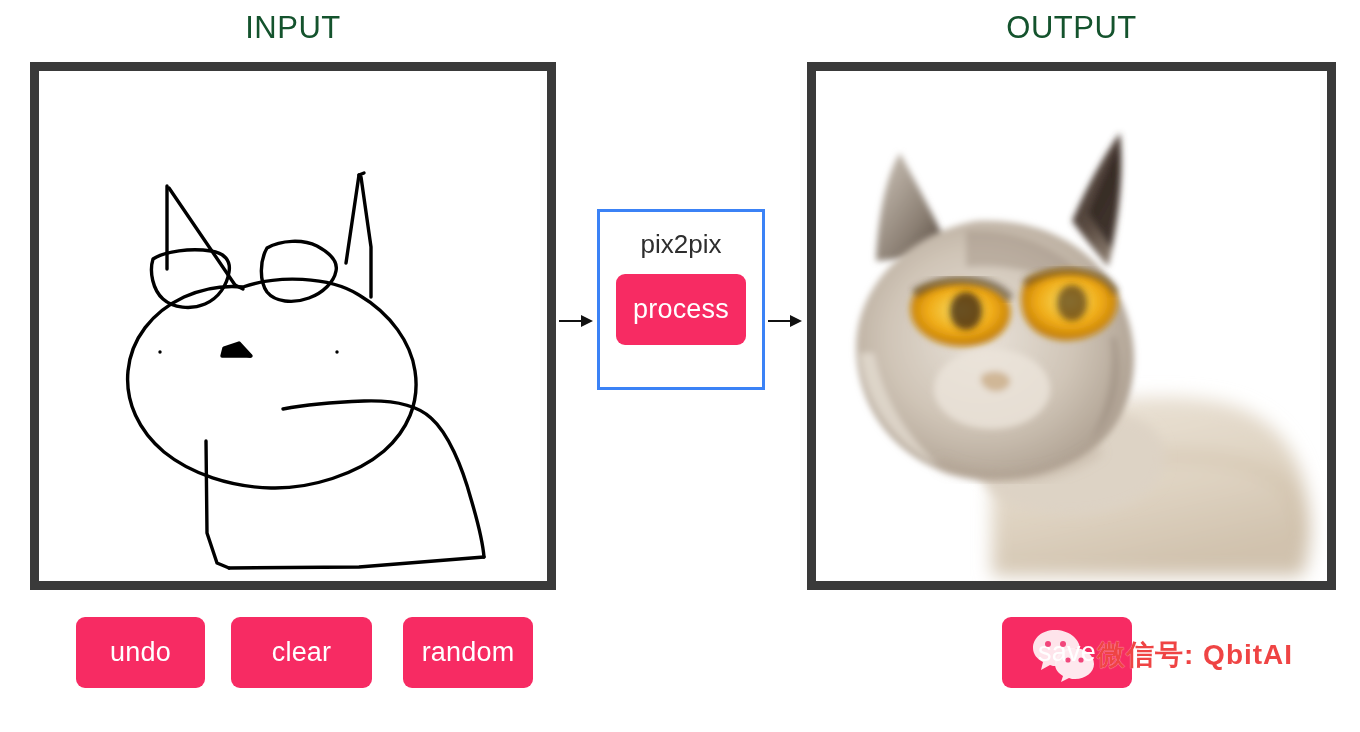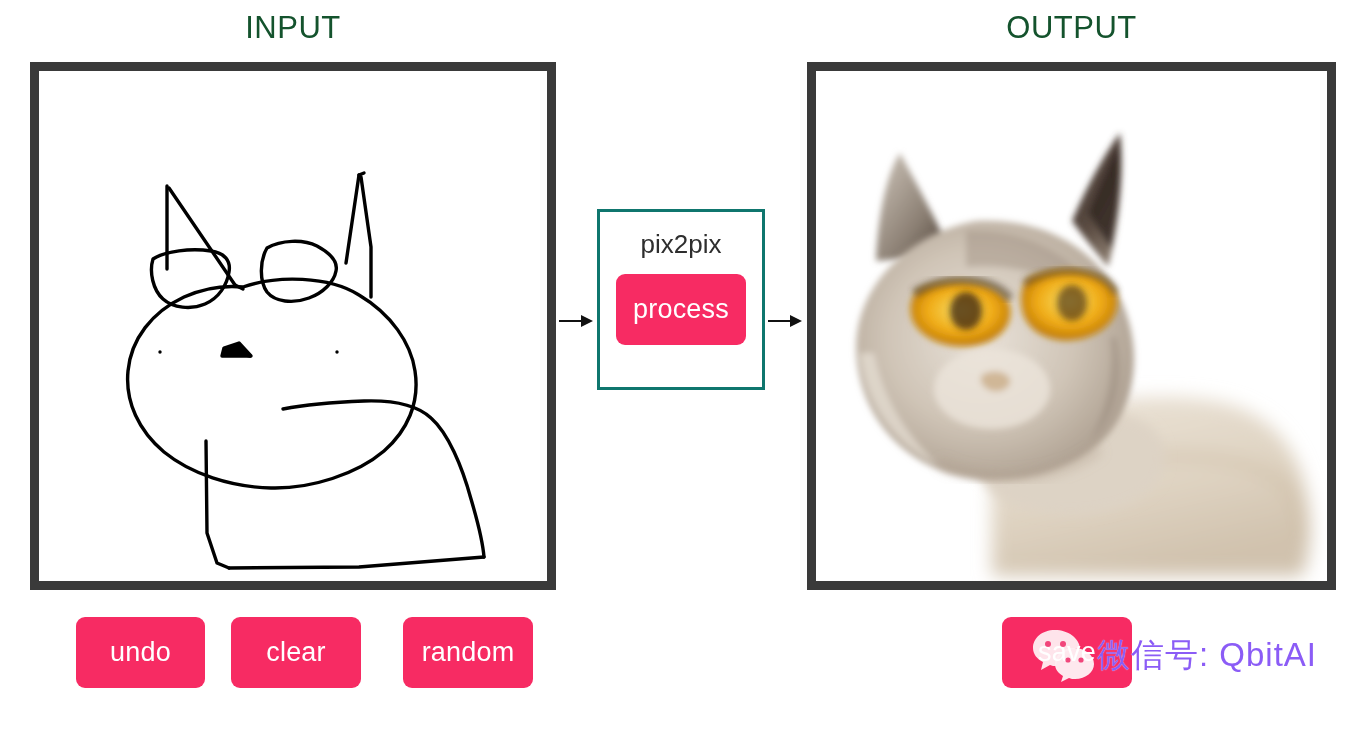--- a/index.html
+++ b/index.html
@@ -43,21 +43,21 @@
   .canvas-frame svg,
   .canvas-frame .raster { display: block; width: 100%; height: 100%; }
 
   
   #pix2pix-box {
     position: absolute;
     left: 597px;
     top: 209px;
     width: 168px;
     height: 181px;
-    border: 3px solid #0f766e;
+    border: 3px solid #3b82f6;
     background: #ffffff;
     box-sizing: border-box;
     display: flex;
     flex-direction: column;
     align-items: center;
   }
   #pix2pix-label {
     margin-top: 19px;
     font-size: 26px;
     color: #2e2e2e;
@@ -87,21 +87,21 @@
     width: 130px;
     height: 71px;
   }
 
   .bottom-btn {
     position: absolute;
     top: 617px;
     height: 71px;
   }
   #undo-button   { left: 76px;   width: 129px; text-align: right; }
-  #clear-button  { left: 231px;  width: 130px; }
+  #clear-button  { left: 231px;  width: 141px; }
   #random-button { left: 403px;  width: 130px; }
   #save-button   { left: 1002px; width: 130px; }
 
   
   .arrow { position: absolute; }
   #arrow-input-to-model  { left: 559px; top: 313px; }
   #arrow-model-to-output { left: 768px; top: 313px; }
 
   
   #watermark {
@@ -110,23 +110,23 @@
     top: 622px;
     height: 66px;
     display: flex;
     align-items: center;
     pointer-events: none;
     user-select: none;
   }
   #watermark-logo { width: 62px; height: 56px; flex: 0 0 auto; }
   #watermark-text {
     margin-left: 3px;
-    font-size: 33px;
-    font-weight: 400;
-    color: #8b5cf6;
+    font-size: 28px;
+    font-weight: 700;
+    color: #ef4444;
     white-space: nowrap;
     letter-spacing: 1px;
     text-shadow: 0 0 1px rgba(255,255,255,0.85);
   }
 </style>
 </head>
 <body>
 
 <div id="input-title" class="panel-title">INPUT</div>
 

